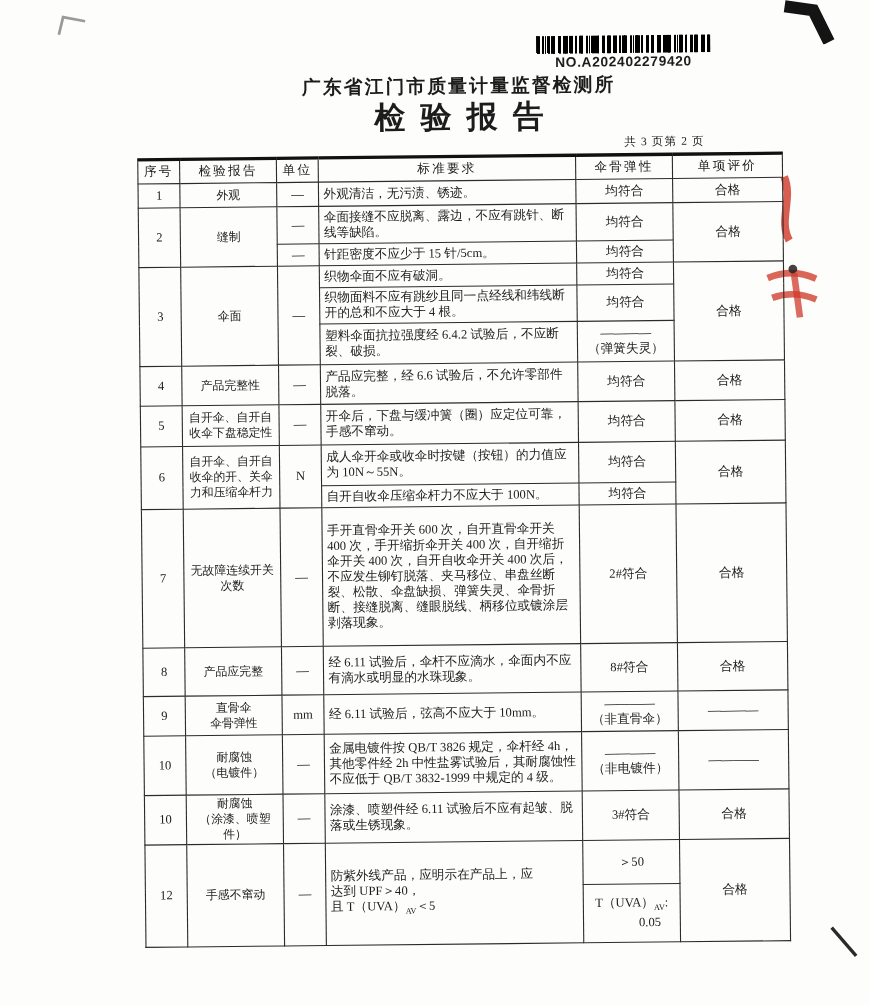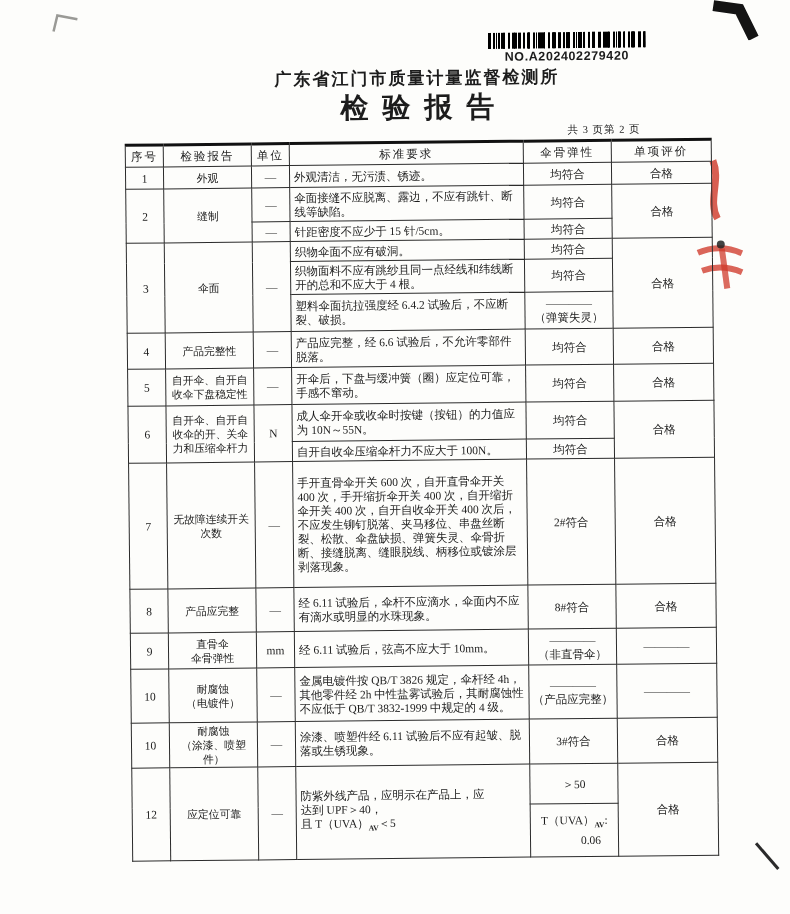--- a/index.html
+++ b/index.html
@@ -27,21 +27,21 @@
   .page-info { text-align:right; font-size:10.5px; line-height:13px; margin:1px 70px 3px 0; letter-spacing:1px; }
 
   
   table { border-collapse:collapse; table-layout:fixed; width:586px; }
   th, td { border:1px solid #2b2b2b; font-size:11.5px; line-height:14px; padding:1px 3px;
            vertical-align:middle; overflow:hidden; }
   tr.hdr th { border-top:3px solid #111; font-weight:normal; letter-spacing:2px; text-align:center; }
   .c-center { text-align:center; }
   .c-left  { text-align:left; padding:2px 4px; }
   .cell-item { text-align:center; font-size:10.8px; padding:1px 2px; }
-  sub { font-size:7.5px;font-weight:bold; }
+  sub { font-size:7.5px; }
   .uva-value { text-align:right; padding-right:14px; }
   .rh22{height:22px}.rh20{height:20px}.rh34{height:34px}.rh33{height:33px}
   .rh36{height:36px}.rh37{height:37px}.rh38{height:38px}.rh40{height:40px}
   .rh44{height:44px}.rh53{height:53px}.rh54{height:54px}.rh126{height:126px}
 
   
   .stamp { position:absolute; left:692px; top:160px; width:72px; height:150px; }
   .corner-tr { position:absolute; left:716px; top:2px; width:52px; height:42px; }
   .corner-tl { position:absolute; left:56px; top:8px; width:30px; height:24px; }
   .corner-br { position:absolute; left:748px; top:845px; width:30px; height:30px; }
@@ -209,56 +209,56 @@
       <tr class="rh54">
         <td class="c-center">10</td>
         <td class="cell-item">
           <div>耐腐蚀</div>
           <div>（电镀件）</div>
         </td>
         <td class="c-center">—</td>
         <td class="c-left">金属电镀件按 QB/T 3826 规定，伞杆经 4h，其他零件经 2h 中性盐雾试验后，其耐腐蚀性不应低于 QB/T 3832-1999 中规定的 4 级。</td>
         <td class="c-center">
           <div>————</div>
-          <div>（产品应完整）</div>
+          <div>（非电镀件）</div>
         </td>
         <td class="c-center">————</td>
       </tr>
 
       <tr class="rh38">
         <td class="c-center">10</td>
         <td class="cell-item">
           <div>耐腐蚀</div>
           <div>（涂漆、喷塑件）</div>
         </td>
         <td class="c-center">—</td>
         <td class="c-left">涂漆、喷塑件经 6.11 试验后不应有起皱、脱落或生锈现象。</td>
         <td class="c-center">3#符合</td>
         <td class="c-center">合格</td>
       </tr>
 
       <tr class="rh40">
         <td class="c-center" rowspan="2">12</td>
-        <td class="cell-item" rowspan="2">应定位可靠</td>
+        <td class="cell-item" rowspan="2">手感不窜动</td>
         <td class="c-center" rowspan="2">—</td>
         <td class="c-left" rowspan="2">
           <div>防紫外线产品，应明示在产品上，应</div>
           <div>达到 UPF＞40，</div>
           <div>
             <span>且 T（UVA）</span><sub>AV</sub><span>＜5</span>
           </div>
         </td>
         <td class="c-center">＞50</td>
         <td class="c-center" rowspan="2">合格</td>
       </tr>
       <tr class="rh53">
         <td class="c-center">
           <div>
             <span>T（UVA）</span><sub>AV</sub><span>:</span>
           </div>
-          <div class="uva-value">0.06</div>
+          <div class="uva-value">0.05</div>
         </td>
       </tr>
     </tbody>
       </table>
 
   </div>
 </div>
 
 </body></html>

